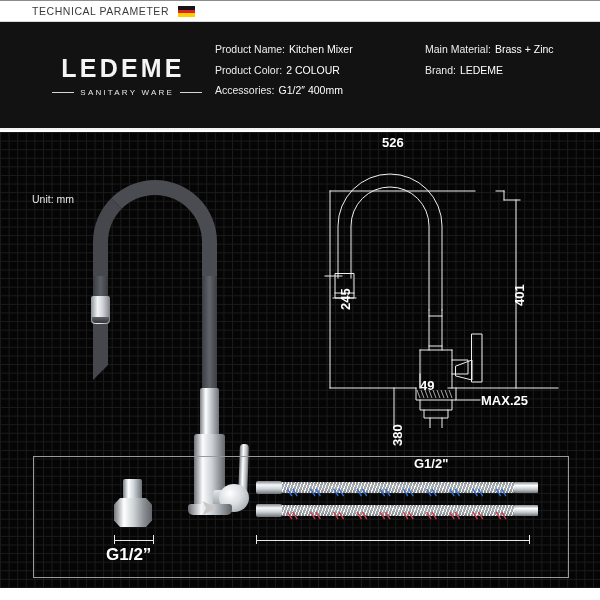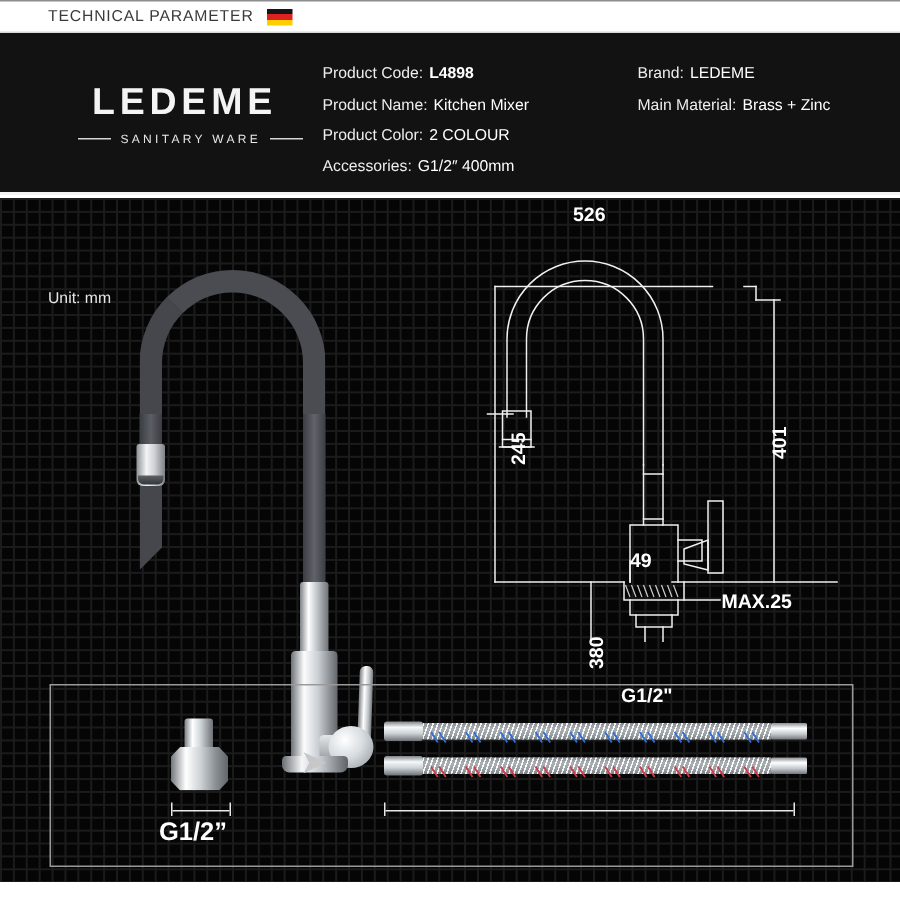--- a/index.html
+++ b/index.html
@@ -378,39 +378,36 @@
       <div id="logo-word">LEDEME</div>
       <div id="logo-sub-row">
         <span class="rule"></span>
         <span id="logo-sub">SANITARY WARE</span>
         <span class="rule"></span>
       </div>
     </div>
 
     <div class="spec-col" id="spec-col-left">
       <div class="spec-row">
-        <span class="spec-label">Product Code:</span><span class="spec-value bold">L4898</span>
-      </div>
-      <div class="spec-row">
         <span class="spec-label">Product Name:</span><span class="spec-value">Kitchen Mixer</span>
       </div>
       <div class="spec-row">
         <span class="spec-label">Product Color:</span><span class="spec-value">2 COLOUR</span>
       </div>
       <div class="spec-row">
         <span class="spec-label">Accessories:</span><span class="spec-value">G1/2″  400mm</span>
       </div>
     </div>
 
     <div class="spec-col" id="spec-col-right">
       <div class="spec-row">
+        <span class="spec-label">Main Material:</span><span class="spec-value">Brass + Zinc</span>
+      </div>
+      <div class="spec-row">
         <span class="spec-label">Brand:</span><span class="spec-value">LEDEME</span>
-      </div>
-      <div class="spec-row">
-        <span class="spec-label">Main Material:</span><span class="spec-value">Brass + Zinc</span>
       </div>
     </div>
   </div>
 
   <div id="drawing-area">
 
     <div id="unit-label">Unit: mm</div>
 
     <div id="photo">
       <div class="hose-arc"></div>
@@ -484,21 +481,21 @@
           <line x1="121" y1="252" x2="124" y2="260"></line>
           <line x1="125" y1="252" x2="128" y2="260"></line>
           <line x1="129" y1="252" x2="132" y2="260"></line>
         </g>
       </svg>
 
       
       <span class="cad-text" style="left:62px; top:-3px;">526</span>
       <span class="cad-text vert" style="left:18px; top:172px;">245</span>
       <span class="cad-text vert" style="left:192px; top:168px;">401</span>
-      <span class="cad-text" style="left:100px; top:228px;">49</span>
+      <span class="cad-text" style="left:100px; top:240px;">49</span>
       <span class="cad-text vert" style="left:70px; top:308px;">380</span>
       <span class="cad-text" style="left:161px; top:255px;">MAX.25</span>
       <span class="cad-text" style="left:94px; top:318px;">G1/2"</span>
     </div>
 
     <div id="accessory-panel">
 
       <div class="fitting">
         <div class="fitting-top"></div>
         <div class="fitting-nut"></div>

